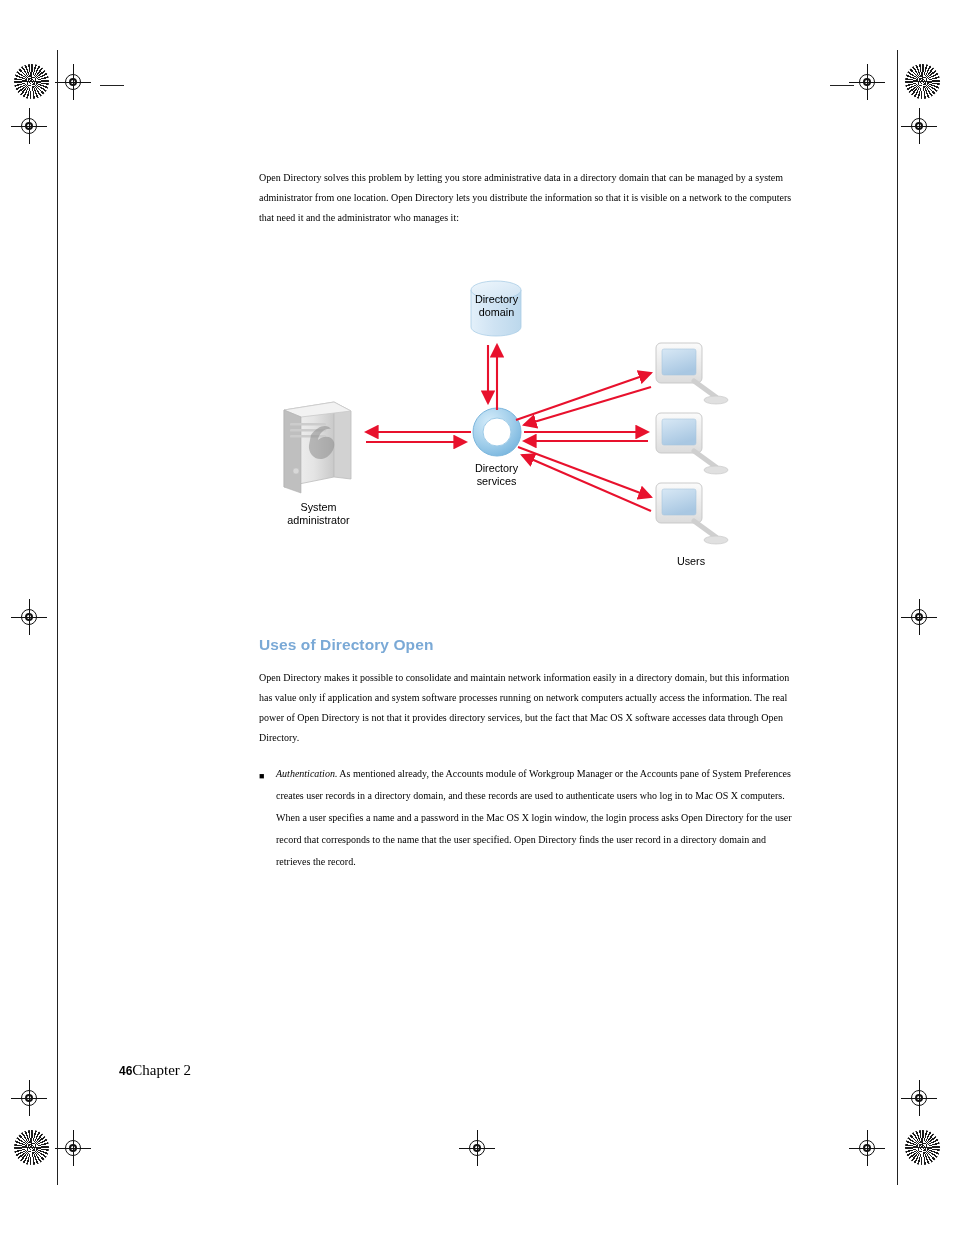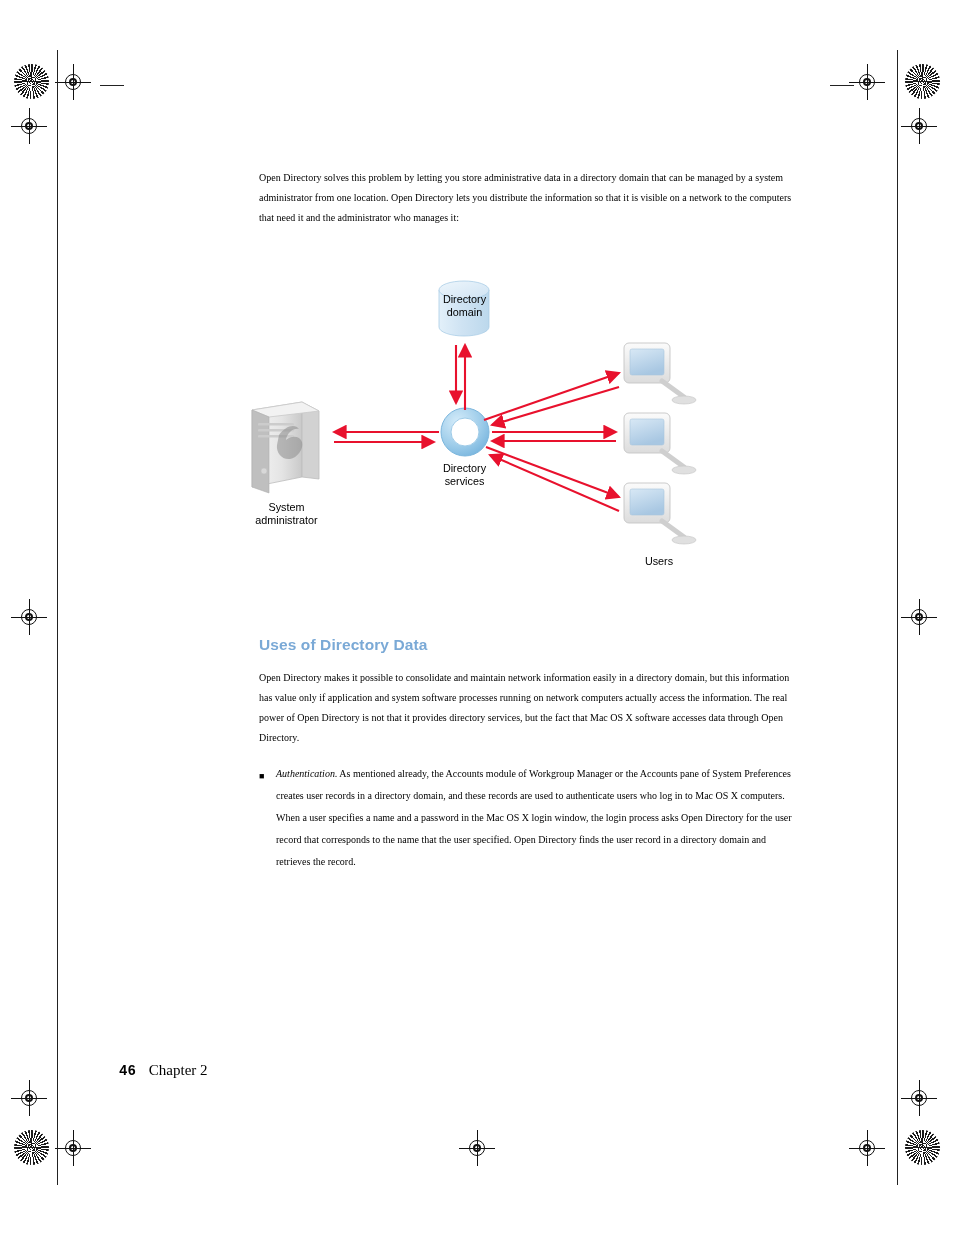--- a/index.html
+++ b/index.html
@@ -93,34 +93,33 @@
   
   .footer {
     position: absolute;
     left: 119px;
     top: 1062px;
     display: flex;
     align-items: baseline;
     font-size: 13px;
   }
   .footer .pageno {
-    font-family: Liberation Mono, monospace;
+    font-family: Liberation Sans, sans-serif;
     font-weight: bold;
-    font-size: 14px;
-    margin-right: 13px;
+    font-size: 12px;
   }
   .footer .chap {
     font-family: "Liberation Serif", serif;
     font-size: 15px;
   }
 
   
   .figure {
     position: absolute;
-    left: 234px;
+    left: 266px;
     top: 265px;
     width: 480px;
     height: 310px;
   }
   .fig-label {
     position: absolute;
     font-family: "Liberation Sans", sans-serif;
     font-size: 10.8px;
     color: #000;
     text-align: center;
@@ -186,21 +185,21 @@
 <div class="crop-line" style="left:897px;top:50px;width:1px;height:1135px;"></div>
 <div class="crop-line" style="left:100px;top:85px;width:24px;height:1px;"></div>
 <div class="crop-line" style="left:830px;top:85px;width:24px;height:1px;"></div>
 
 <div class="content">
 
   <p class="body">Open Directory solves this problem by letting you store administrative data in a directory domain that can be managed by a system administrator from one location. Open Directory lets you distribute the information so that it is visible on a network to the computers that need it and the administrator who manages it:</p>
 
   <div style="height:392px;"></div>
 
-  <h2 class="section">Uses of Directory Data</h2>
+  <h2 class="section">Uses of Directory Open</h2>
 
   <p class="body">Open Directory makes it possible to consolidate and maintain network information easily in a directory domain, but this information has value only if application and system software processes running on network computers actually access the information. The real power of Open Directory is not that it provides directory services, but the fact that Mac OS X software accesses data through Open Directory.</p>
 
   <div class="bullet-row">
     <span class="bullet-marker">■</span>
     <span class="bullet-text"><span class="it">Authentication.</span><span> As mentioned already, the Accounts module of Workgroup Manager or the Accounts pane of System Preferences creates user records in a directory domain, and these records are used to authenticate users who log in to Mac OS X computers. When a user specifies a name and a password in the Mac OS X login window, the login process asks Open Directory for the user record that corresponds to the name that the user specified. Open Directory finds the user record in a directory domain and retrieves the record.</span></span>
   </div>
 
 </div>
 

